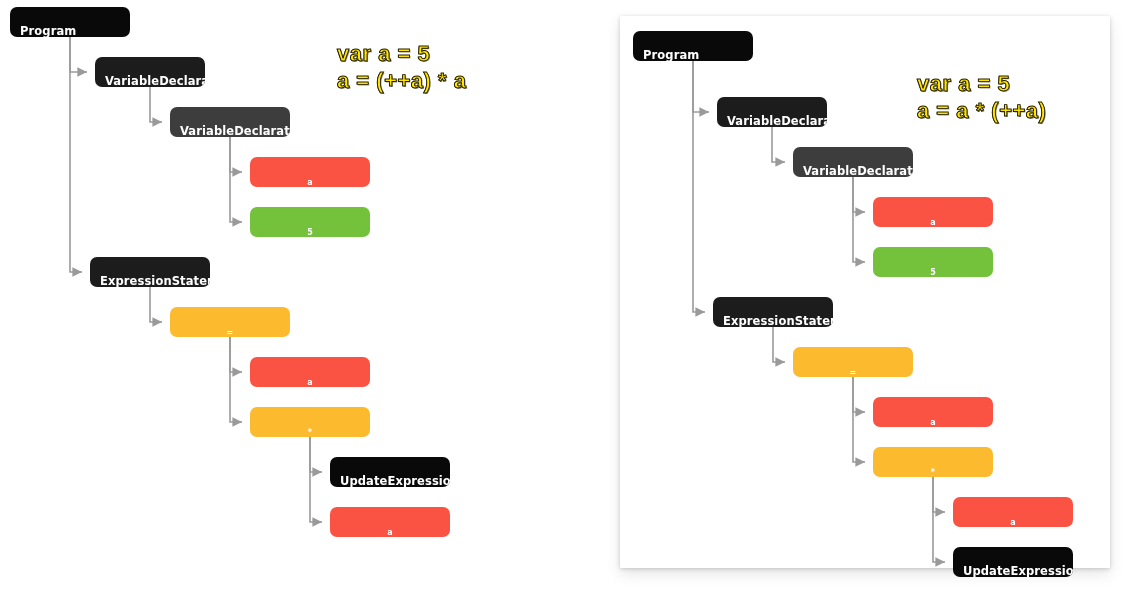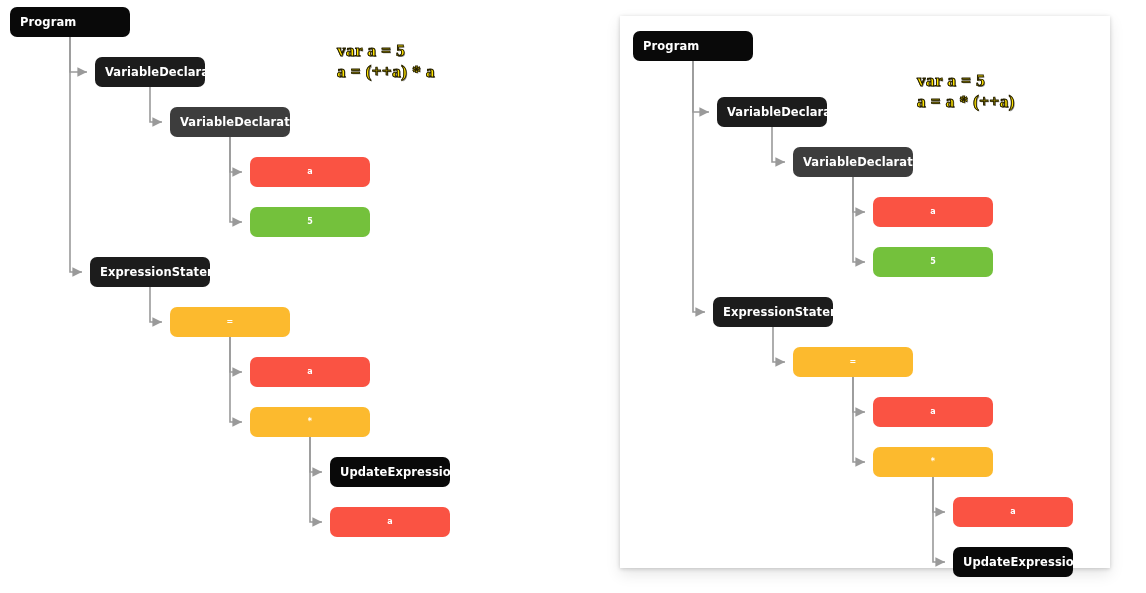--- a/index.html
+++ b/index.html
@@ -40,21 +40,21 @@
     width: 100%; height: 100%;
     pointer-events: none;
   }
 
   
   .node {
     position: absolute;
     box-sizing: border-box;
     border-radius: 7px;
     display: flex;
-    align-items: center;
+    align-items: flex-end;
     color: #ffffff;
     font-weight: bold;
     letter-spacing: 0.1px;
     line-height: 1.05;
     overflow: hidden;
   }
   .node.label-left {
     justify-content: flex-start;
     padding-left: 10px;
     padding-right: 6px;
@@ -71,23 +71,23 @@
   .node.red     { background: #fa5343; }
   .node.green   { background: #74c13c; }
   .node.orange  { background: #fcba2e; }
 
   .node.op { font-size: 8px; font-weight: bold; }
 
   
   .code-overlay {
     position: absolute;
     color: #ffe400;
-    font-family: Liberation Serif, serif;
+    font-family: Liberation Sans, sans-serif;
     font-weight: bold;
-    font-size: 17px;
+    font-size: 22px;
     line-height: 1.22;
     white-space: pre;
     letter-spacing: 0.5px;
     -webkit-text-stroke: 0.9px #262000;
     text-shadow:
       1px 1px 0 rgba(0,0,0,0.45),
       -0.5px 0 0 #1a1a00,
       0 -0.5px 0 #1a1a00;
   }
 </style>

